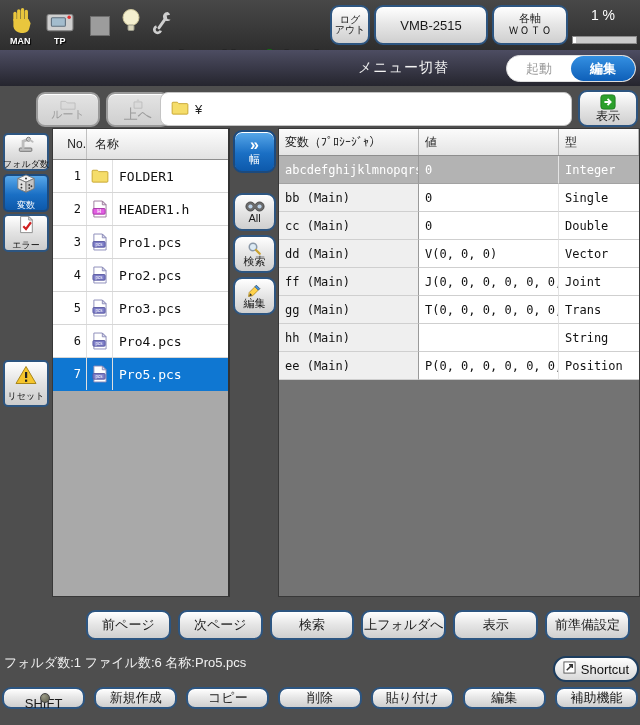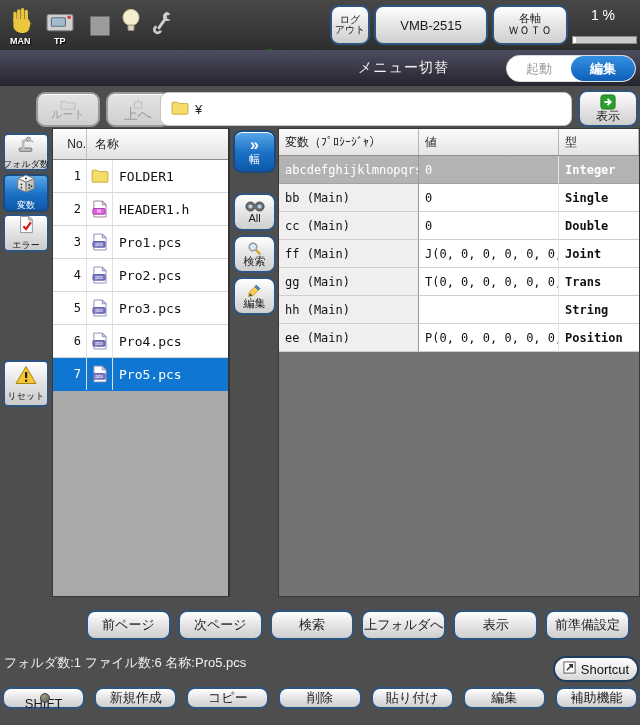--- a/index.html
+++ b/index.html
@@ -73,21 +73,21 @@
          background:linear-gradient(#fbfbfb,#e4e4e4);border-bottom:1px solid #8e8e8e;
          font-size:12px;color:#222;align-items:center;}
   .vhead span{padding-left:6px;border-right:1px solid #b5b5b5;height:100%;display:flex;align-items:center;
               white-space:nowrap;overflow:hidden;box-sizing:border-box;}
   .vrow{display:grid;grid-template-columns:140px 140px 80px;height:28px;font-size:12px;color:#111;
         font-family:"DejaVu Sans Mono",monospace;cursor:pointer;}
   .vrow span{padding-left:6px;display:flex;align-items:center;white-space:nowrap;overflow:hidden;
              box-sizing:border-box;border-bottom:1px solid #cfcfcf;}
   .vrow .vn{background:#efefef;border-right:1px solid #9a9a9a;}
   .vrow .vv{background:#fff;border-right:1px solid #e4e4e4;}
-  .vrow .vt{background:#fff;font-weight:bold;}
+  .vrow .vt{background:#fff;}
   .vrow.sel .vn,.vrow.sel .vv,.vrow.sel .vt{background:#b3b3b3;color:#fff;border-bottom-color:#a2a2a2;}
   
   .pagerow{position:absolute;left:86px;top:610px;width:544px;display:flex;gap:7px;}
   .pagerow .btn{position:relative;flex:1;height:30px;}
   .statusbar{position:absolute;left:0;top:644px;width:640px;height:40px;color:#f0f0f0;font-size:13px;}
   .statustext{position:absolute;left:4px;top:10px;white-space:nowrap;}
   .shortcut{position:absolute;left:553px;top:656px;width:86px;height:26px;border-radius:13px;
             border:2px solid #1d3d5e;background:linear-gradient(#ffffff,#d8d8d8);display:flex;
             align-items:center;justify-content:center;gap:5px;font-size:13px;color:#111;
             box-sizing:border-box;cursor:pointer;}
@@ -420,20 +420,25 @@
     <span class="vn">bb (Main)</span>
     <span class="vv">0</span>
     <span class="vt">Single</span>
   </div>
   <div class="vrow">
     <span class="vn">cc (Main)</span>
     <span class="vv">0</span>
     <span class="vt">Double</span>
   </div>
   <div class="vrow">
+    <span class="vn">dd (Main)</span>
+    <span class="vv">V(0, 0, 0)</span>
+    <span class="vt">Vector</span>
+  </div>
+  <div class="vrow">
     <span class="vn">ff (Main)</span>
     <span class="vv">J(0, 0, 0, 0, 0, 0, 0,</span>
     <span class="vt">Joint</span>
   </div>
   <div class="vrow">
     <span class="vn">gg (Main)</span>
     <span class="vv">T(0, 0, 0, 0, 0, 0, 0,</span>
     <span class="vt">Trans</span>
   </div>
   <div class="vrow">

